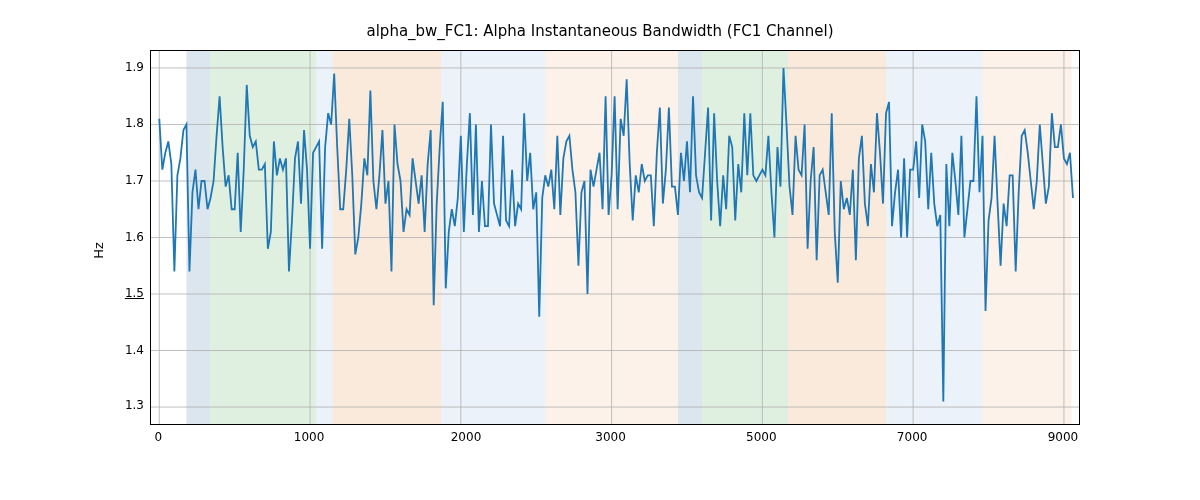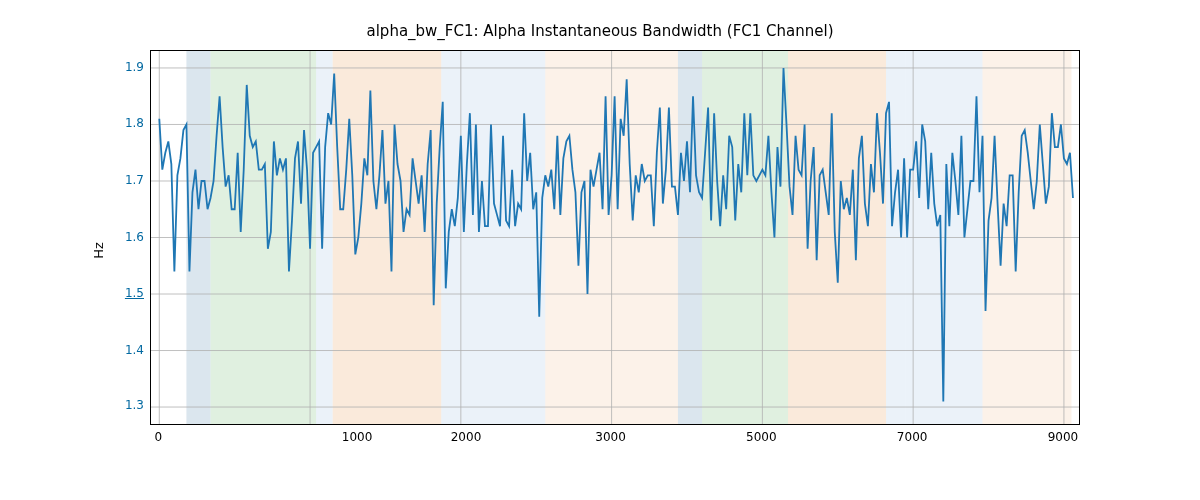--- a/index.html
+++ b/index.html
@@ -68,21 +68,21 @@
   .xtick {
     position: absolute;
     font-size: 12px;
     color: #000;
     transform: translateX(-50%);
     top: 430px;
   }
   .ytick {
     position: absolute;
     font-size: 12px;
-    color: #0369a1;
+    color: #000000;
     text-align: right;
     transform: translateY(-50%);
     width: 40px;
     left: 104px;
   }
   rect.band { opacity: 0.35; }
   line.grid { stroke: #b0b0b0; stroke-width: 0.8; }
   path.series { stroke: #1f77b4; stroke-width: 1.8; fill: none; }
 </style>
 </head>
@@ -128,21 +128,21 @@
           <line y1="129.9848484848485" y2="129.9848484848485" x1="0" x2="928" class="grid"></line>
           <line y1="73.46969696969688" y2="73.46969696969688" x1="0" x2="928" class="grid"></line>
           <line y1="16.954545454545496" y2="16.954545454545496" x1="0" x2="928" class="grid"></line>
         </g>
       <path id="series-path" class="series" d="M8.29 67.82 L11.31 118.68 L14.32 101.73 L17.34 90.42 L20.35 113.03 L23.37 220.41 L26.39 124.33 L29.40 107.38 L32.42 79.12 L35.43 73.47 L38.45 220.41 L41.46 141.29 L44.48 118.68 L47.49 158.24 L50.51 129.98 L53.52 129.98 L56.54 158.24 L59.55 146.94 L62.57 129.98 L65.59 84.77 L68.60 45.21 L71.62 96.08 L74.63 135.64 L77.65 124.33 L80.66 158.24 L83.68 158.24 L86.69 101.73 L89.71 180.85 L92.72 118.68 L95.74 33.91 L98.76 84.77 L101.77 96.08 L104.79 90.42 L107.80 118.68 L110.82 118.68 L113.83 113.03 L116.85 197.80 L119.86 180.85 L122.88 90.42 L125.89 124.33 L128.91 107.38 L131.93 118.68 L134.94 107.38 L137.96 220.41 L140.97 169.55 L143.99 107.38 L147.00 90.42 L150.02 152.59 L153.03 79.12 L156.05 118.68 L159.06 197.80 L162.08 101.73 L165.10 96.08 L168.11 90.42 L171.13 197.80 L174.14 96.08 L177.16 62.17 L180.17 73.47 L183.19 22.61 L186.20 96.08 L189.22 158.24 L192.23 158.24 L195.25 118.68 L198.26 67.82 L201.28 124.33 L204.30 203.45 L207.31 186.50 L210.33 152.59 L213.34 107.38 L216.36 124.33 L219.37 39.56 L222.39 129.98 L225.40 158.24 L228.42 124.33 L231.43 79.12 L234.45 152.59 L237.47 129.98 L240.48 220.41 L243.50 73.47 L246.51 113.03 L249.53 129.98 L252.54 180.85 L255.56 158.24 L258.57 163.89 L261.59 107.38 L264.60 129.98 L267.62 152.59 L270.64 124.33 L273.65 180.85 L276.67 113.03 L279.68 79.12 L282.70 254.32 L285.71 152.59 L288.73 96.08 L291.74 50.86 L294.76 237.36 L297.77 180.85 L300.79 158.24 L303.81 175.20 L306.82 146.94 L309.84 84.77 L312.85 180.85 L315.87 113.03 L318.88 62.17 L321.90 163.89 L324.91 73.47 L327.93 180.85 L330.94 129.98 L333.96 175.20 L336.97 175.20 L339.99 73.47 L343.01 152.59 L346.02 163.89 L349.04 175.20 L352.05 84.77 L355.07 169.55 L358.08 175.20 L361.10 118.68 L364.11 175.20 L367.13 152.59 L370.14 158.24 L373.16 62.17 L376.18 129.98 L379.19 101.73 L382.21 158.24 L385.22 141.29 L388.24 265.62 L391.25 146.94 L394.27 124.33 L397.28 135.64 L400.30 118.68 L403.31 158.24 L406.33 84.77 L409.35 163.89 L412.36 107.38 L415.38 90.42 L418.39 84.77 L421.41 118.68 L424.42 141.29 L427.44 214.76 L430.45 141.29 L433.47 129.98 L436.48 243.02 L439.50 118.68 L442.52 135.64 L445.53 118.68 L448.55 101.73 L451.56 158.24 L454.58 45.21 L457.59 163.89 L460.61 124.33 L463.62 45.21 L466.64 158.24 L469.65 67.82 L472.67 84.77 L475.68 28.26 L478.70 113.03 L481.72 169.55 L484.73 124.33 L487.75 141.29 L490.76 113.03 L493.78 129.98 L496.79 124.33 L499.81 124.33 L502.82 175.20 L505.84 101.73 L508.85 56.52 L511.87 152.59 L514.89 118.68 L517.90 56.52 L520.92 135.64 L523.93 135.64 L526.95 163.89 L529.96 101.73 L532.98 129.98 L535.99 90.42 L539.01 141.29 L542.02 45.21 L545.04 124.33 L548.06 141.29 L551.07 146.94 L554.09 101.73 L557.10 56.52 L560.12 169.55 L563.13 62.17 L566.15 129.98 L569.16 175.20 L572.18 124.33 L575.19 158.24 L578.21 84.77 L581.23 96.08 L584.24 169.55 L587.26 113.03 L590.27 141.29 L593.29 62.17 L596.30 124.33 L599.32 62.17 L602.33 124.33 L605.35 129.98 L608.36 124.33 L611.38 118.68 L614.39 124.33 L617.41 84.77 L620.43 141.29 L623.44 186.50 L626.46 96.08 L629.47 135.64 L632.49 16.95 L635.50 73.47 L638.52 135.64 L641.53 163.89 L644.55 84.77 L647.56 118.68 L650.58 124.33 L653.60 73.47 L656.61 197.80 L659.63 129.98 L662.64 96.08 L665.66 209.11 L668.67 124.33 L671.69 118.68 L674.70 141.29 L677.72 163.89 L680.73 62.17 L683.75 180.85 L686.77 231.71 L689.78 129.98 L692.80 158.24 L695.81 146.94 L698.83 163.89 L701.84 118.68 L704.86 209.11 L707.87 107.38 L710.89 84.77 L713.90 152.59 L716.92 175.20 L719.94 113.03 L722.95 141.29 L725.97 62.17 L728.98 101.73 L732.00 152.59 L735.01 62.17 L738.03 50.86 L741.04 175.20 L744.06 141.29 L747.07 118.68 L750.09 186.50 L753.10 107.38 L756.12 186.50 L759.14 118.68 L762.15 118.68 L765.17 90.42 L768.18 146.94 L771.20 73.47 L774.21 90.42 L777.23 158.24 L780.24 101.73 L783.26 152.59 L786.27 175.20 L789.29 163.89 L792.31 350.39 L795.32 113.03 L798.34 175.20 L801.35 101.73 L804.37 129.98 L807.38 163.89 L810.40 84.77 L813.41 186.50 L816.43 158.24 L819.44 129.98 L822.46 129.98 L825.48 45.21 L828.49 141.29 L831.51 84.77 L834.52 259.97 L837.54 169.55 L840.55 146.94 L843.57 84.77 L846.58 152.59 L849.60 214.76 L852.61 152.59 L855.63 175.20 L858.65 124.33 L861.66 124.33 L864.68 220.41 L867.69 141.29 L870.71 84.77 L873.72 79.12 L876.74 101.73 L879.75 129.98 L882.77 158.24 L885.78 129.98 L888.80 73.47 L891.81 113.03 L894.83 152.59 L897.85 135.64 L900.86 62.17 L903.88 96.08 L906.89 96.08 L909.91 73.47 L912.92 107.38 L915.94 113.03 L918.95 101.73 L921.97 146.94 "></path>
     </svg>
   </div>
 
   <div id="xtick-container">
       <div class="xtick" style="left: 158.292px;">0</div>
-      <div class="xtick" style="left: 309.064px; margin-left: 48px;">1000</div>
+      <div class="xtick" style="left: 309.064px;">1000</div>
       <div class="xtick" style="left: 466px;">2000</div>
       <div class="xtick" style="left: 610.608px;">3000</div>
       <div class="xtick" style="left: 761.379px;">5000</div>
       <div class="xtick" style="left: 912.151px;">7000</div>
       <div class="xtick" style="left: 1062.92px;">9000</div>
     </div>
   <div id="ytick-container">
       <div class="ytick" style="top: 405px;">1.3</div>
       <div class="ytick" style="top: 349.53px; text-align: right;">1.4</div>
       <div class="ytick" style="top: 293.015px; text-decoration: underline;">1.5</div>

